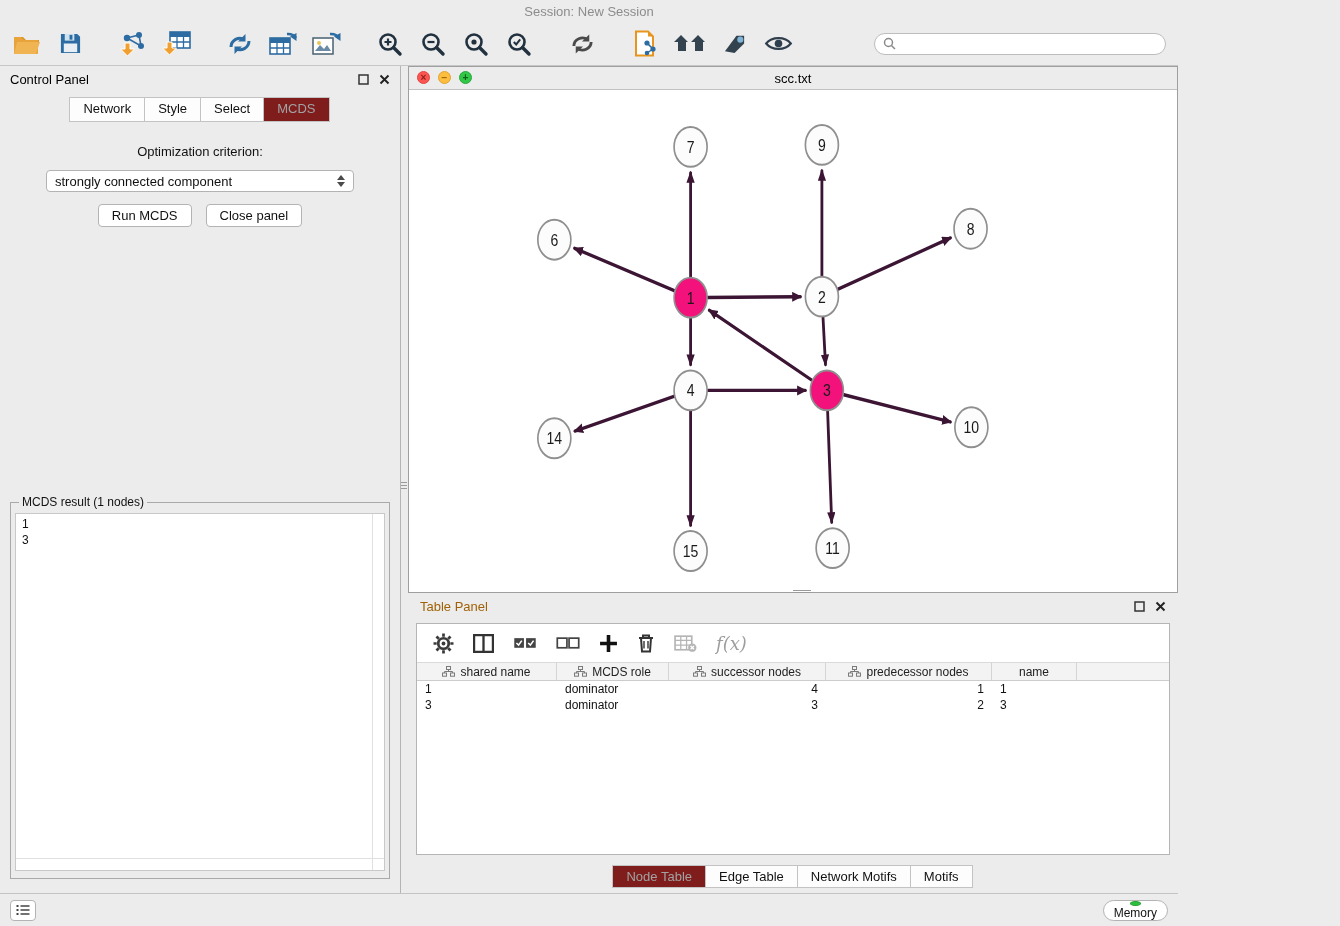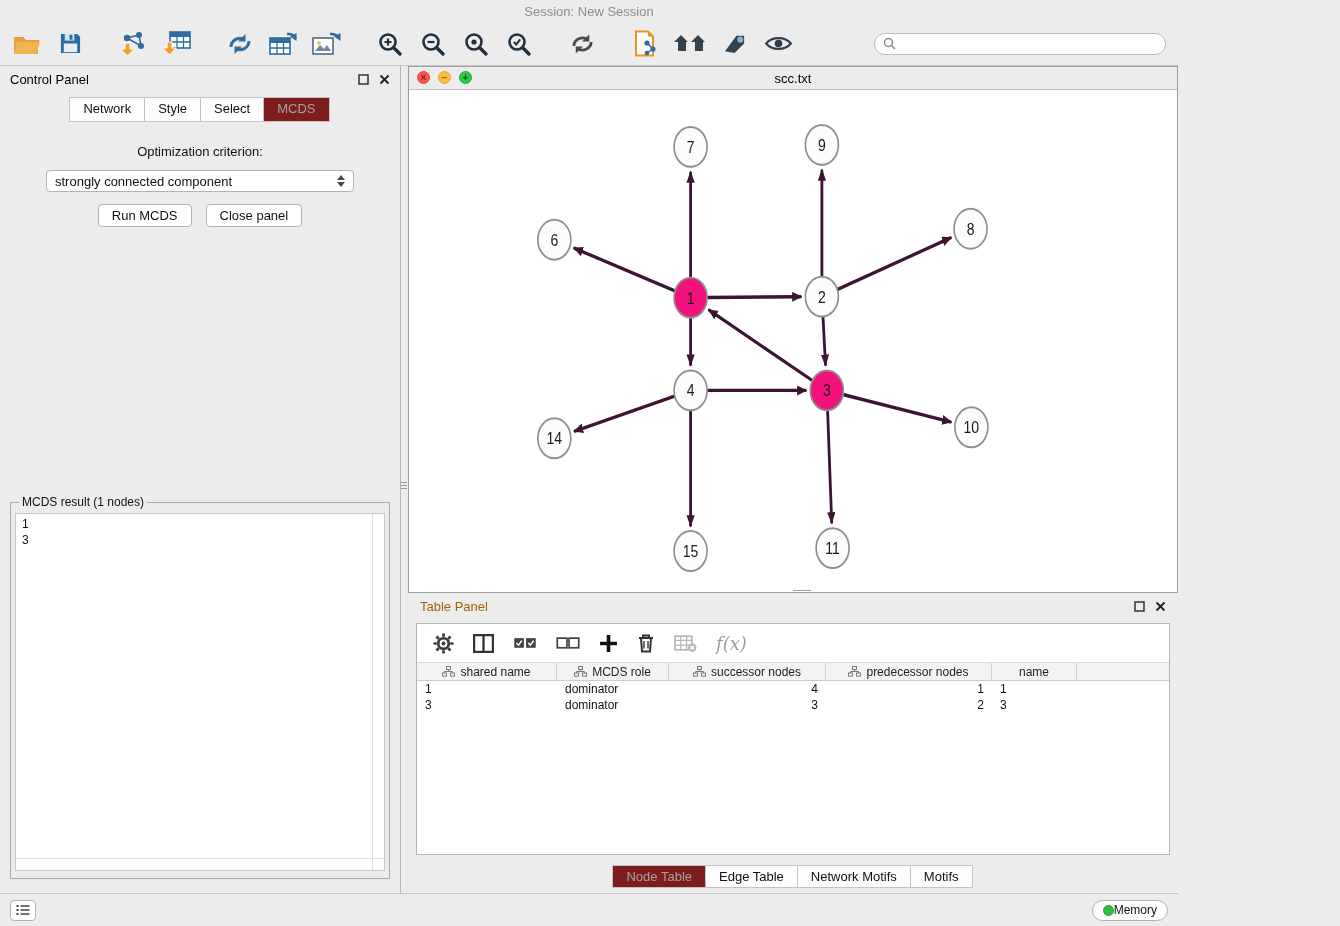--- a/index.html
+++ b/index.html
@@ -98,21 +98,21 @@
   .c3 { width:166px; text-align:right; }
   .c4 { width:85px;  text-align:left; }
   .tp-tabs { height:34px; display:flex; justify-content:center; align-items:center; }
 
   
   .statusbar { height:33px; border-top:1px solid #c4c4c4; display:flex; align-items:center;
                padding:0 10px; background:#ececec; }
   .list-btn { width:26px; height:21px; border:1px solid #b3b3b3; border-radius:4px; background:#fff;
               display:flex; align-items:center; justify-content:center; }
   .mem-btn { margin-left:auto; height:21px; display:flex; align-items:center; 
-             border:1px solid #b3b3b3; border-radius:11px; background:#fff; padding:0 10px; font-size:12px; color:#111; }
+             border:1px solid #b3b3b3; border-radius:11px; background:#fff; padding:0 10px; font-size:12px; color:#111;flex-direction:column; }
   .mem-dot { width:11px; height:11px; border-radius:50%; background:#2fbf3f; border:1px solid #23a331; }
 </style>
 </head>
 <body>
 
 <div class="app">
 
   <div class="titlebar">
     <span>Session: New Session</span>
   </div>

